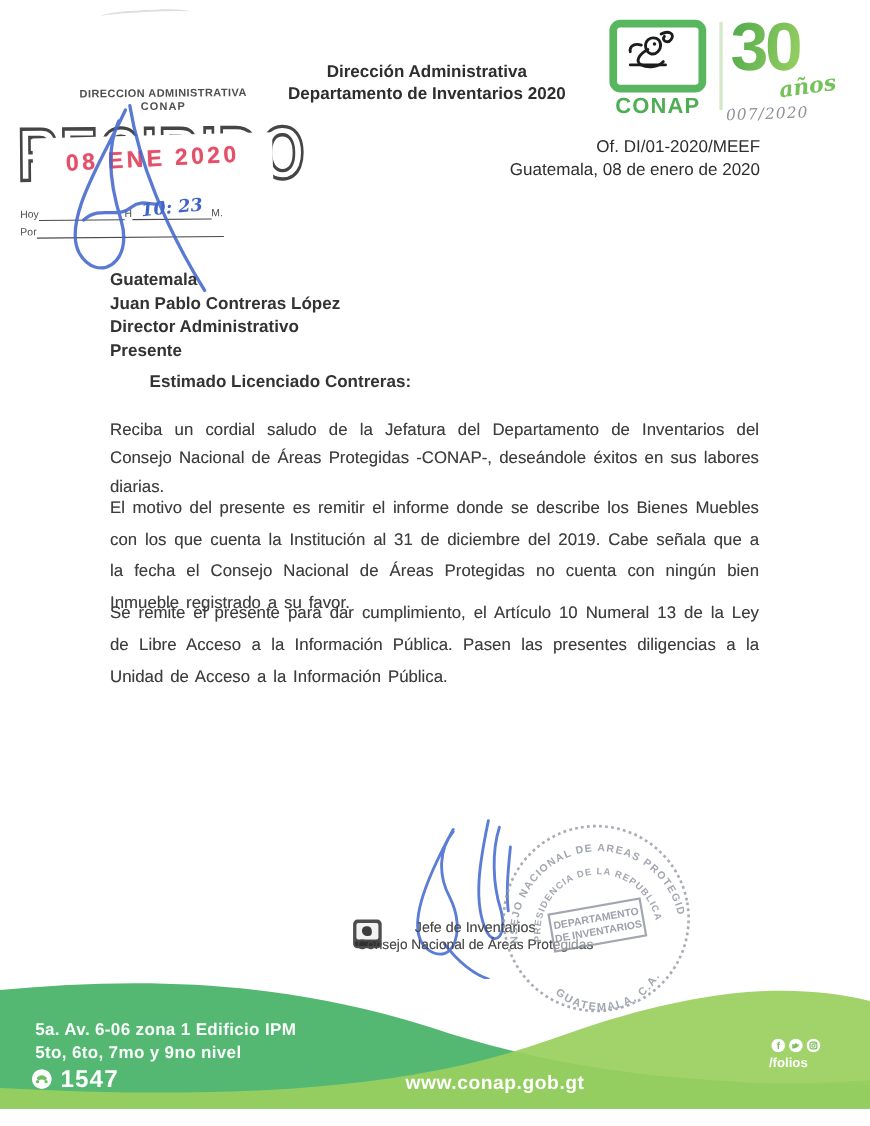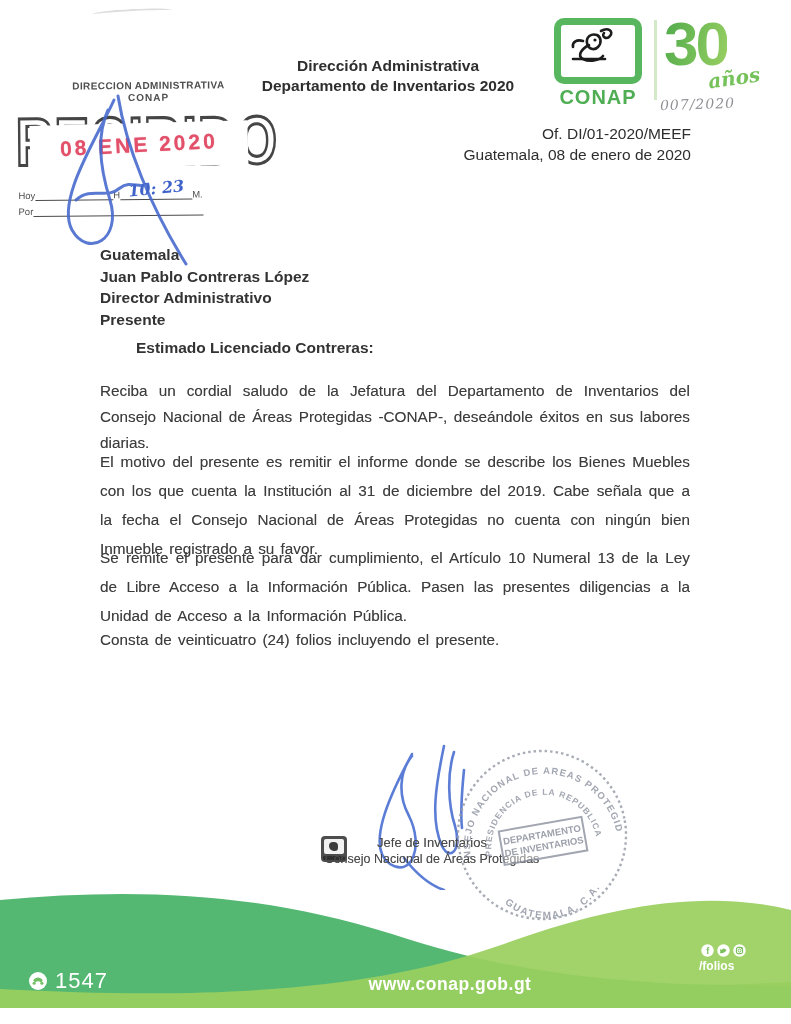--- a/index.html
+++ b/index.html
@@ -76,21 +76,21 @@
   .sig-name{font-size:14px;font-weight:bold;line-height:17px;}
   .sig-title{font-size:13px;line-height:17px;}
   .sig-org{font-size:12.5px;line-height:17px;}
   .seal{left:452px;top:745px;width:180px;height:180px;opacity:.82;transform:rotate(-10deg);}
 
   
   .footer-art{left:0;top:888px;width:791px;height:120px;}
   .f-addr{left:32px;top:926px;color:rgba(255,255,255,.97);font-size:15.5px;
     font-weight:600;line-height:21px;letter-spacing:.3px;}
   .f-phone{left:28px;top:968px;display:flex;align-items:center;gap:7px;}
-  .f-phone-num{color:#fff;font-size:22px;font-weight:400;letter-spacing:1px;}
+  .f-phone-num{color:#fff;font-size:22px;font-weight:700;letter-spacing:1px;}
   .f-web{left:330px;top:974px;width:240px;text-align:center;color:#fff;
     font-size:17.5px;font-weight:800;letter-spacing:.5px;}
   .f-social{left:701px;top:944px;display:flex;gap:3px;}
   .f-handle{left:699px;top:959px;color:#fff;font-size:12px;font-weight:700;}
 </style>
 </head>
 <body>
 
 <div class="page">
 
@@ -162,21 +162,20 @@
     <div>Juan Pablo Contreras López</div>
     <div>Director Administrativo</div>
     <div>Presente</div>
   </div>
 
   <div class="abs salutation">Estimado Licenciado Contreras:</div>
 
   <div class="abs para p1">Reciba un cordial saludo de la Jefatura del Departamento de Inventarios del Consejo Nacional de Áreas Protegidas -CONAP-, deseándole éxitos en sus labores diarias.</div>
   <div class="abs para p2">El motivo del presente es remitir el informe donde se describe los Bienes Muebles con los que cuenta la Institución al 31 de diciembre del 2019. Cabe señala que a la fecha el Consejo Nacional de Áreas Protegidas no cuenta con ningún bien Inmueble registrado a su favor.</div>
   <div class="abs para p3">Se remite el presente para dar cumplimiento, el Artículo 10 Numeral 13 de la Ley de Libre Acceso a la Información Pública. Pasen las presentes diligencias a la Unidad de Acceso a la Información Pública.</div>
-  <div class="abs para p4">Consta de veinticuatro (24) folios incluyendo el presente.</div>
 
   <svg class="abs sig-ink" viewBox="0 0 150 150">
     <g fill="none" stroke="#4a6fd1" stroke-width="2.6" stroke-linecap="round" opacity=".9">
       <path d="M60,14 C36,58 14,108 38,124 C60,138 72,106 57,76 C46,56 47,32 60,16"></path>
       <path d="M92,6 C84,44 78,80 90,106 C98,122 110,110 103,86 C96,64 95,34 102,12"></path>
       <path d="M52,118 C66,136 80,146 92,150"></path>
       <path d="M112,30 C110,50 108,70 110,88"></path>
     </g>
   </svg>
 
@@ -211,20 +210,24 @@
       <textPath href="#arcBottom" startOffset="50%" text-anchor="middle">GUATEMALA, C.A.</textPath>
     </text>
   </svg>
 
   <svg class="abs footer-art" viewBox="0 0 791 120" preserveAspectRatio="none">
     <path d="M0,100 C200,112 420,110 791,94 L791,120 L0,120 Z" fill="#8bca6b"></path>
     <path d="M0,12 C130,0 255,3 392,46 C482,76 565,90 680,96 L791,98 L791,120 L0,120 Z" fill="#54b873"></path>
     <path d="M791,22 C710,2 618,14 498,58 C378,100 225,113 0,101 L0,120 L791,120 Z" fill="#9ad05f" opacity=".93"></path>
   </svg>
 
+  <div class="abs f-addr">
+    <div>5a. Av. 6-06 zona 1 Edificio IPM</div>
+    <div>5to, 6to, 7mo y 9no nivel</div>
+  </div>
 
   <div class="abs f-phone">
     <svg width="20" height="20" viewBox="0 0 20 20">
       <circle cx="10" cy="10" r="9" fill="#ffffff"></circle>
       <path d="M5.2,9.2 C8,5.6 12,5.6 14.8,9.2 L12.9,11.4 C11,9.9 9,9.9 7.1,11.4 Z" fill="#6fbf62"></path>
       <circle cx="6.1" cy="12.3" r="1.5" fill="#6fbf62"></circle>
       <circle cx="13.9" cy="12.3" r="1.5" fill="#6fbf62"></circle>
     </svg>
     <span class="f-phone-num">1547</span>
   </div>

